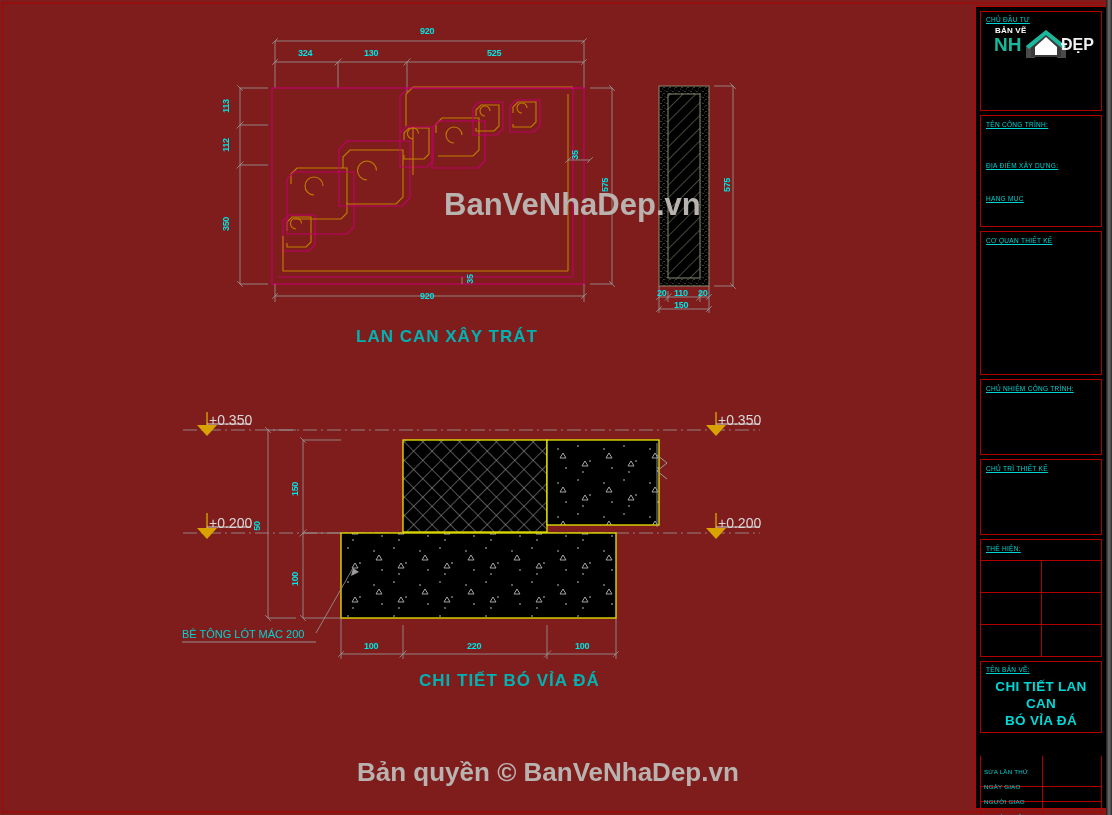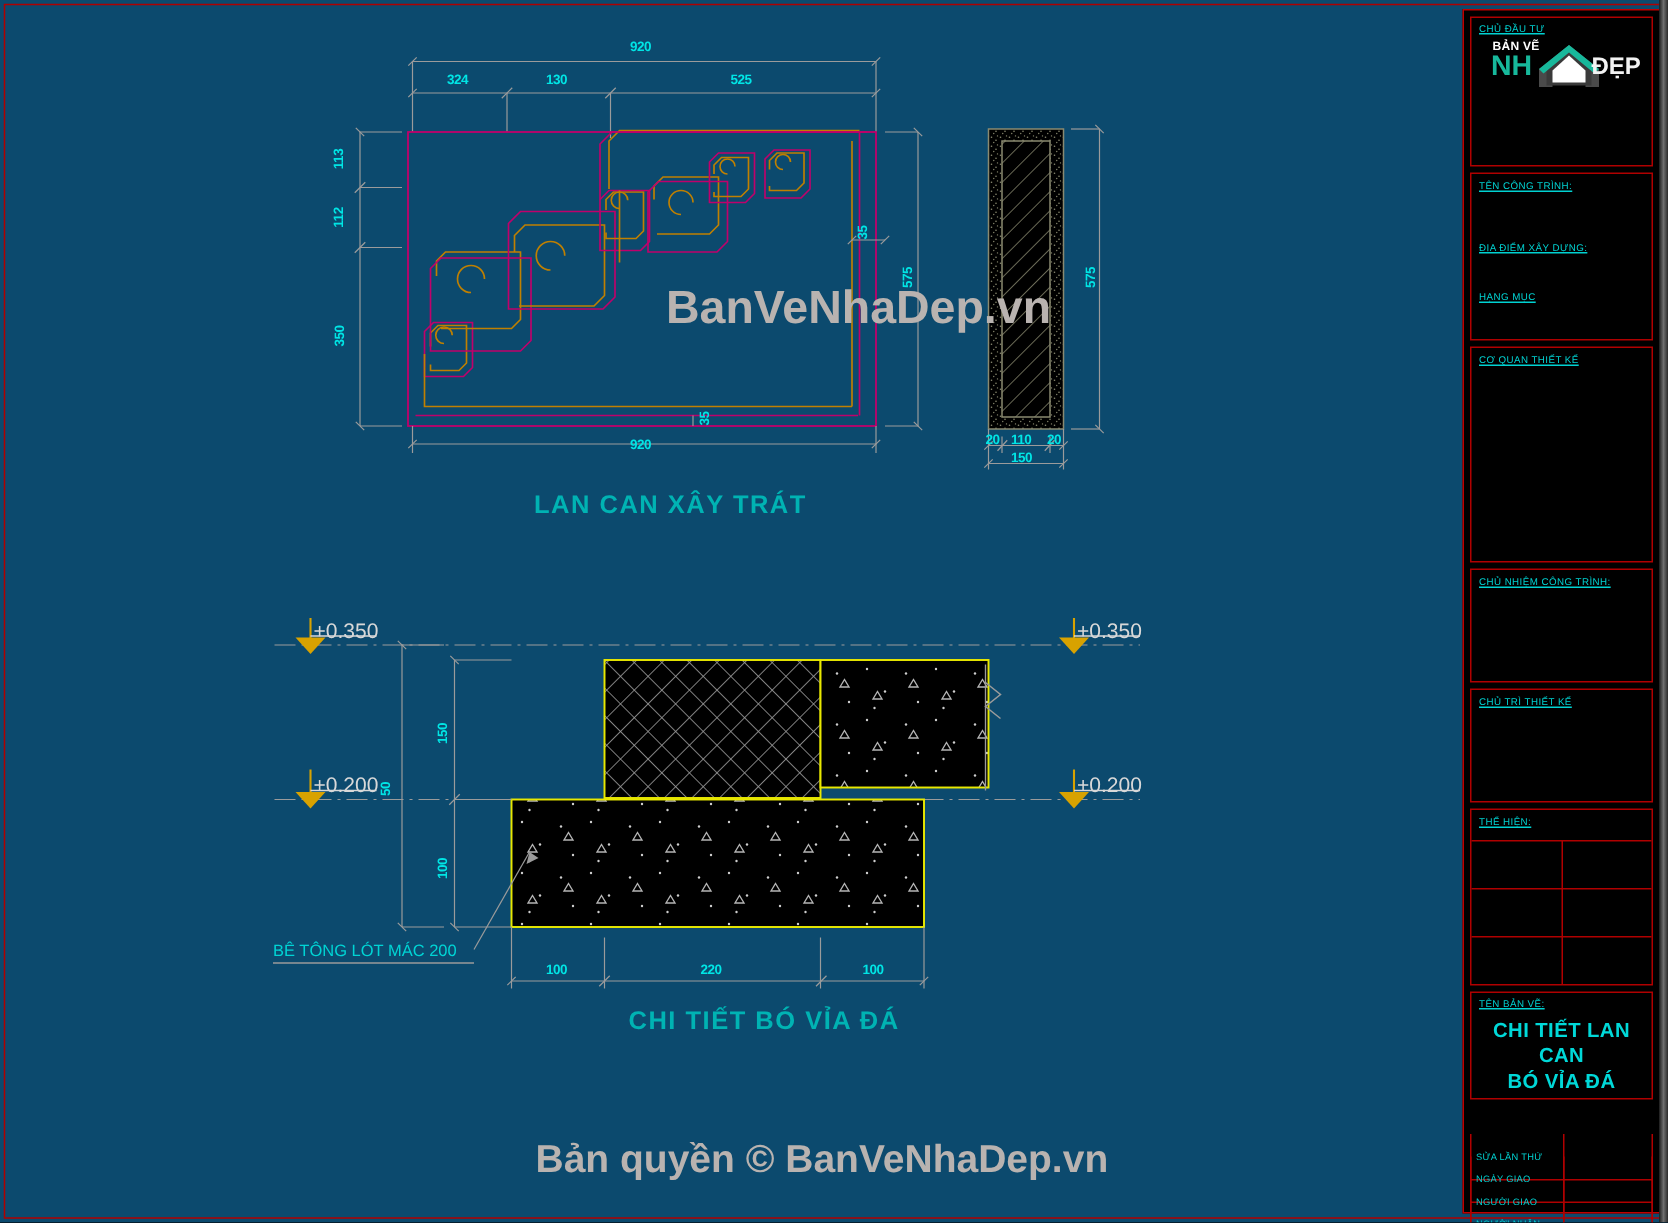--- a/index.html
+++ b/index.html
@@ -4,21 +4,21 @@
 <style>
   * { box-sizing: border-box; }
   html, body {
     margin: 0; padding: 0;
     background: #000;
     font-family: "Liberation Sans", sans-serif;
   }
   #screen {
     position: relative;
     width: 1112px; height: 815px;
-    background: #0c4a6e;
+    background: #7f1d1d;
     overflow: hidden;
   }
   
   .cad-dim {
     position: absolute;
     color: #00e5e5;
     font-family: "Liberation Sans", sans-serif;
     font-size: 9px;
     font-weight: bold;
     letter-spacing: -0.3px;

